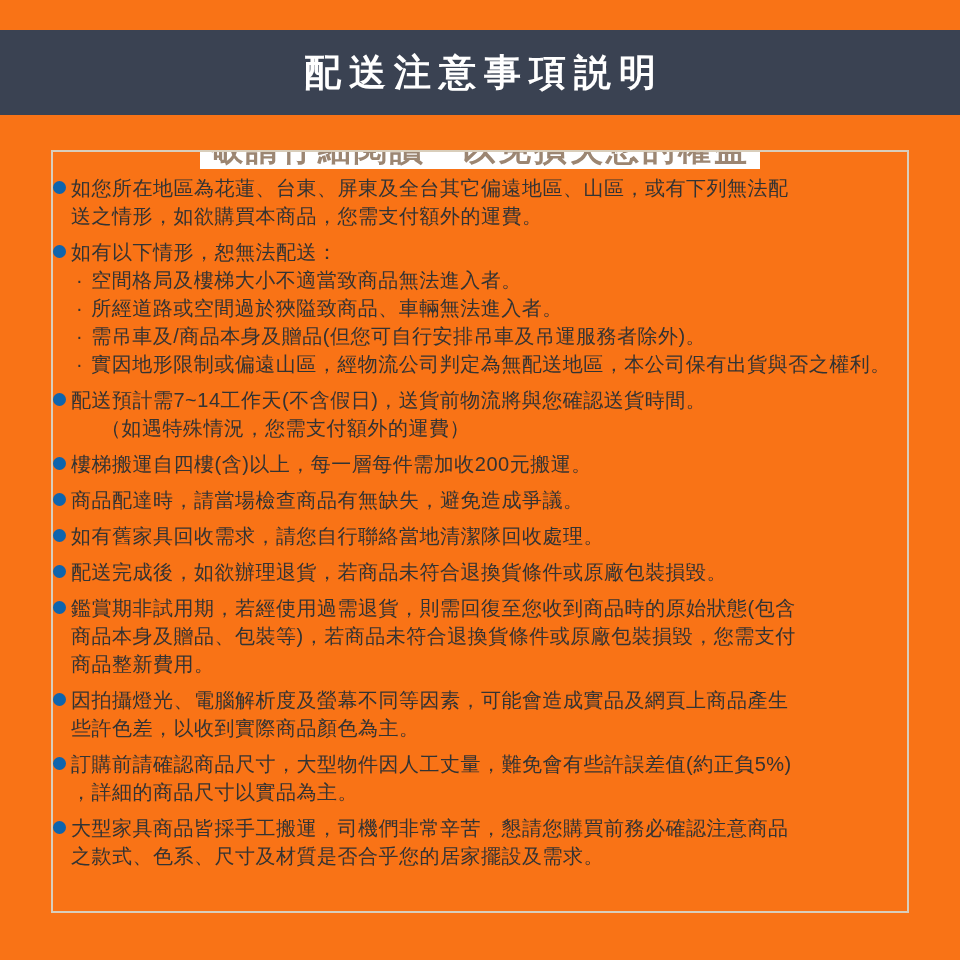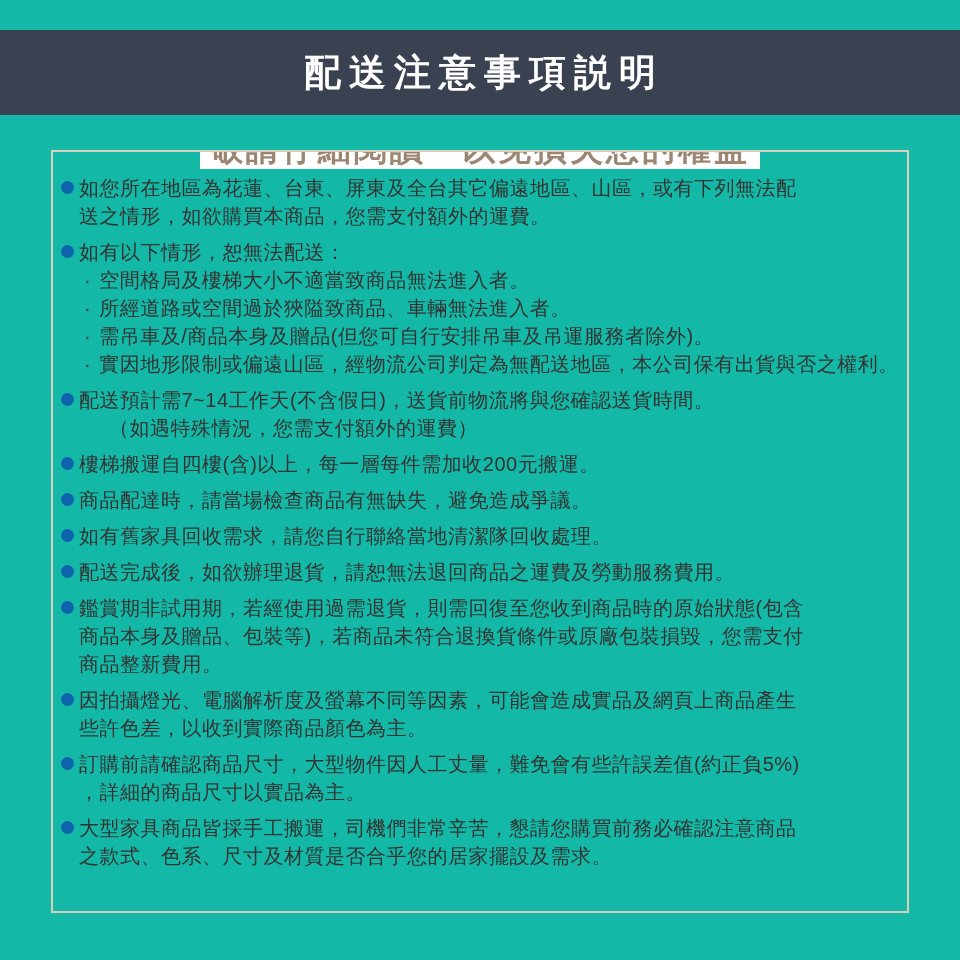--- a/index.html
+++ b/index.html
@@ -1,21 +1,21 @@
 <!DOCTYPE html>
 <html lang="zh-Hant" style="--header-bg: #3a4252; --header-text: #ffffff; --box-border: #d9cebb; --box-title-text: #9c8672; --bullet: #0e64ad; --body-text: #333333;"><head>
 <meta charset="utf-8">
 <style>
   html, body { margin: 0; padding: 0; background: #ffffff; }
   body { font-family: "Liberation Sans", sans-serif; }
   .page {
     position: relative;
     width: 960px;
     height: 960px;
-    background: #14b8a6;
+    background: #f97316;
     overflow: hidden;
   }
   .banner {
     margin-top: 30px;
     height: 85px;
     background: var(--header-bg, #3a4252);
     display: flex;
     align-items: center;
     justify-content: center;
   }
@@ -27,21 +27,21 @@
     letter-spacing: 8px;
     text-indent: 8px;
   }
   .notice-box {
     position: relative;
     box-sizing: border-box;
     width: 858px;
     height: 763px;
     margin: 35px auto 0;
     border: 2px solid var(--box-border, #d9cebb);
-    padding: 14px 6px 12px 8px;
+    padding: 14px 6px 12px 0;
     overflow: hidden;
   }
   .box-title-row {
     position: absolute;
     top: -23px;
     left: 0;
     width: 100%;
     text-align: center;
     line-height: 40px;
     pointer-events: none;
@@ -122,21 +122,21 @@
         <li class="notice-item">
           <span class="bullet"></span>
           <div class="item-text">商品配達時，請當場檢查商品有無缺失，避免造成爭議。</div>
         </li>
         <li class="notice-item">
           <span class="bullet"></span>
           <div class="item-text">如有舊家具回收需求，請您自行聯絡當地清潔隊回收處理。</div>
         </li>
         <li class="notice-item">
           <span class="bullet"></span>
-          <div class="item-text">配送完成後，如欲辦理退貨，請恕無法退回商品之運費及勞動服務費用。</div>
+          <div class="item-text">配送完成後，如欲辦理退貨，若商品未符合退換貨條件或原廠包裝損毀。</div>
         </li>
         <li class="notice-item">
           <span class="bullet"></span>
           <div class="item-text">鑑賞期非試用期，若經使用過需退貨，則需回復至您收到商品時的原始狀態(包含
 商品本身及贈品、包裝等)，若商品未符合退換貨條件或原廠包裝損毀，您需支付
 商品整新費用。</div>
         </li>
         <li class="notice-item">
           <span class="bullet"></span>
           <div class="item-text">因拍攝燈光、電腦解析度及螢幕不同等因素，可能會造成實品及網頁上商品產生

